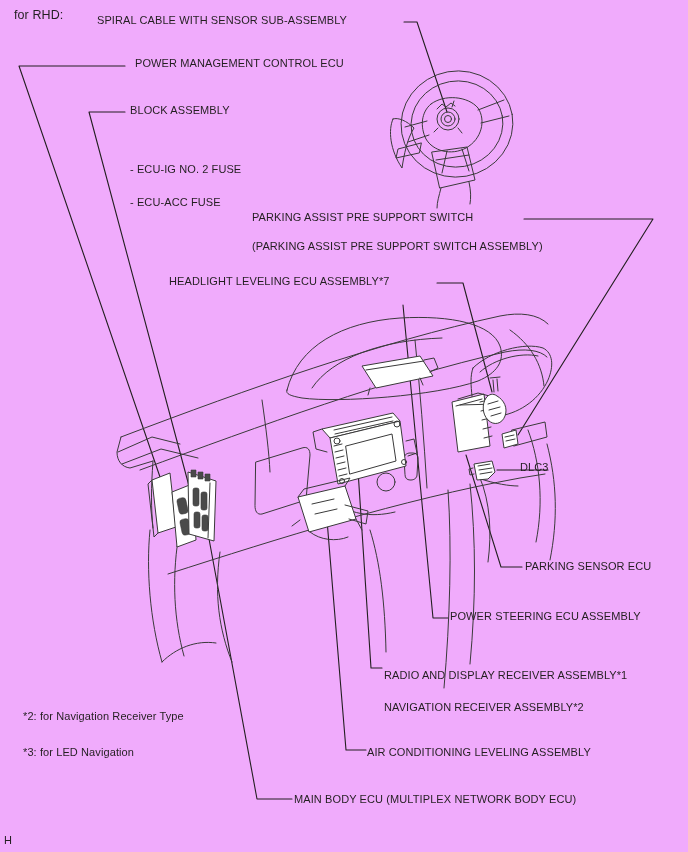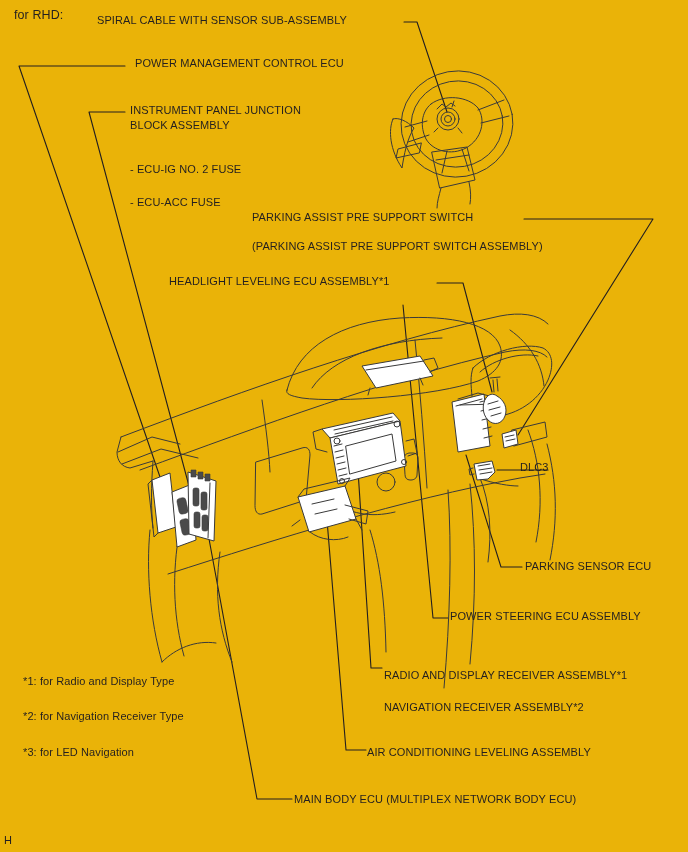--- a/index.html
+++ b/index.html
@@ -1,19 +1,19 @@
 <!DOCTYPE html>
 <html><head>
 <meta charset="utf-8">
 <style>
   html,body{margin:0;padding:0;background:#ffffff;}
   .page{
     position:relative;
     width:688px;height:852px;
-    background:#eab308;
+    background:#f0abfc;
     font-family:"Liberation Sans", sans-serif;
     color:#231f20;
     overflow:hidden;
   }
   .callout{
     position:absolute;
     font-size:11px;
     line-height:15px;
     white-space:nowrap;
     color:#231f20;
@@ -195,49 +195,47 @@
     </g>
   </svg>
 
   <div class="callout variant" style="left:14px;top:8px">for RHD:</div>
 
   <div class="callout" style="left:97px;top:13px">SPIRAL CABLE WITH SENSOR SUB-ASSEMBLY</div>
 
   <div class="callout" style="left:135px;top:56px">POWER MANAGEMENT CONTROL ECU</div>
 
   <div class="callout" style="left:130px;top:103px">
-    <div>INSTRUMENT PANEL JUNCTION</div>
     <div>BLOCK ASSEMBLY</div>
   </div>
 
   <div class="callout" style="left:130px;top:162px">- ECU-IG NO. 2 FUSE</div>
 
   <div class="callout" style="left:130px;top:195px">- ECU-ACC FUSE</div>
 
   <div class="callout" style="left:252px;top:210px">PARKING ASSIST PRE SUPPORT SWITCH</div>
 
   <div class="callout" style="left:252px;top:239px">(PARKING ASSIST PRE SUPPORT SWITCH ASSEMBLY)</div>
 
-  <div class="callout" style="left:169px;top:274px">HEADLIGHT LEVELING ECU ASSEMBLY*1</div>
+  <div class="callout" style="left:169px;top:274px">HEADLIGHT LEVELING ECU ASSEMBLY*7</div>
 
   <div class="callout" style="left:520px;top:460px">DLC3</div>
 
   <div class="callout" style="left:525px;top:559px">PARKING SENSOR ECU</div>
 
   <div class="callout" style="left:450px;top:609px">POWER STEERING ECU ASSEMBLY</div>
 
   <div class="callout" style="left:384px;top:668px">RADIO AND DISPLAY RECEIVER ASSEMBLY*1</div>
 
   <div class="callout" style="left:384px;top:700px">NAVIGATION RECEIVER ASSEMBLY*2</div>
 
   <div class="callout" style="left:367px;top:745px">AIR CONDITIONING LEVELING ASSEMBLY</div>
 
   <div class="callout" style="left:294px;top:792px">MAIN BODY ECU (MULTIPLEX NETWORK BODY ECU)</div>
 
-  <div class="callout" style="left:23px;top:674px">*1: for Radio and Display Type</div>
 
   <div class="callout" style="left:23px;top:709px">*2: for Navigation Receiver Type</div>
 
   <div class="callout" style="left:23px;top:745px">*3: for LED Navigation</div>
 
   <div class="callout pagemark" style="left:4px;top:833px">H</div>
 
 </div>
 
 </body></html>

